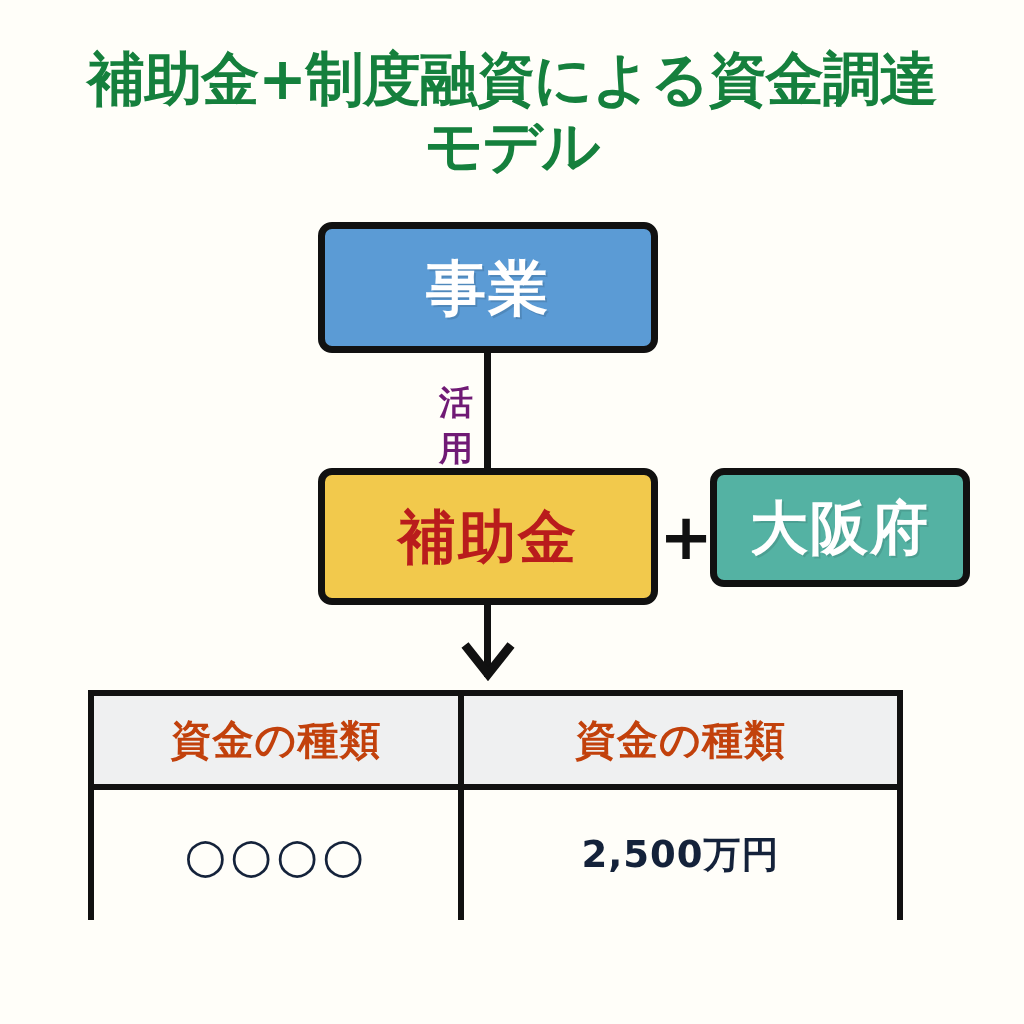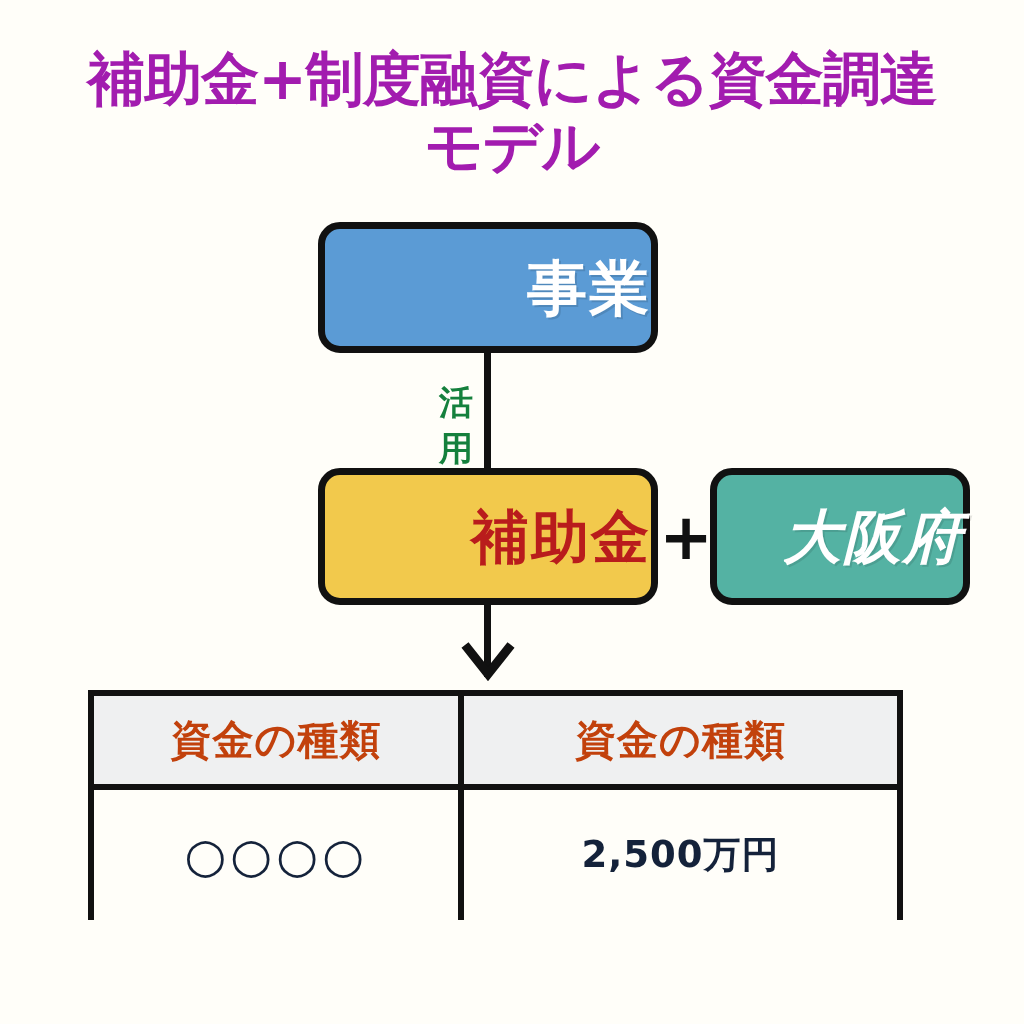--- a/index.html
+++ b/index.html
@@ -21,38 +21,38 @@
     height: 1024px;
   }
 
   
   .title {
     position: absolute;
     left: 0;
     top: 46px;
     width: 1024px;
     text-align: center;
-    color: #a21caf;
+    color: #15803d;
     font-weight: bold;
     font-size: 58px;
     line-height: 1.16;
     letter-spacing: -1px;
   }
   .title .line1 { display: block; }
   .title .line2 { display: block; }
 
   
   .node {
     position: absolute;
     border: 7px solid #111111;
-    border-radius: 22px;
+    border-radius: 14px;
     box-sizing: border-box;
     display: flex;
     align-items: center;
-    justify-content: flex-end;
+    justify-content: center;
     font-weight: bold;
     letter-spacing: 2px;
   }
   .node-label {
     display: block;
     line-height: 1;
   }
 
   #node-business {
     left: 318px;
@@ -76,23 +76,22 @@
   }
   #node-subsidy .node-label {
     color: #b91c1c;
     font-size: 58px;
   }
 
   #node-osaka {
     left: 710px;
     top: 468px;
     width: 260px;
-    height: 137px;
+    height: 119px;
     background: #54b2a3;
-    font-style: italic;
   }
   #node-osaka .node-label {
     color: #ffffff;
     font-size: 58px;
     text-shadow: 2px 2px 0 rgba(0,0,0,0.10);
   }
 
   
   .plus-sign {
     position: absolute;
@@ -115,21 +114,21 @@
     width: 7px;
     height: 115px;
     background: #111111;
   }
   .connector-1-label {
     position: absolute;
     left: 418px;
     top: 380px;
     width: 66px;
     text-align: right;
-    color: #15803d;
+    color: #701a75;
     font-size: 34px;
     font-weight: bold;
     letter-spacing: 1px;
     padding-right: 10px;
     box-sizing: border-box;
   }
 
   
   .connector-2 {
     position: absolute;

